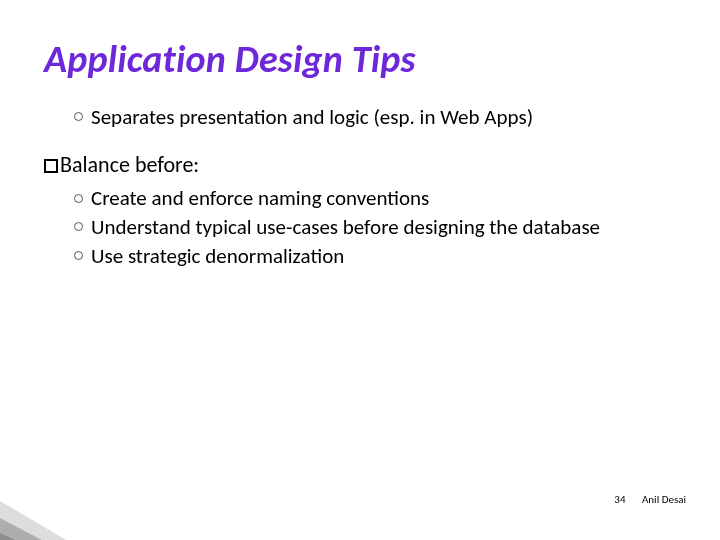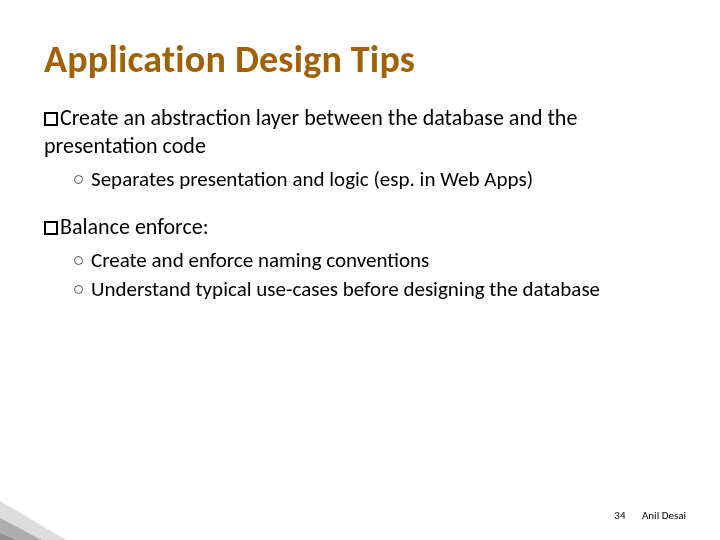--- a/index.html
+++ b/index.html
@@ -16,23 +16,24 @@
   .slide {
     position: relative;
     width: 720px;
     height: 540px;
     box-sizing: border-box;
     padding: 36px 44px 0 44px;
   }
   .title {
     font-size: 38px;
     font-weight: 700;
-    color: #a16207;
+    color: #6d28d9;
     margin: 0 0 22px 0;
     letter-spacing: 0.2px;
+    font-style: italic;
   }
   .content {
     font-size: 22px;
     line-height: 1.28;
   }
   .top-item {
     margin-bottom: 6px;
   }
   .top-item .square {
     display: inline-block;
@@ -64,21 +65,21 @@
     height: 7px;
     border: 1.5px solid #555;
     border-radius: 50%;
     margin-right: 8px;
     vertical-align: middle;
     position: relative;
     top: -2px;
   }
   .footer {
     position: absolute;
-    bottom: 18px;
+    bottom: 34px;
     right: 34px;
     font-size: 11px;
     color: #000;
   }
   .footer .pn {
     margin-right: 14px;
   }
   .corner {
     position: absolute;
     left: -80px;
@@ -90,33 +91,31 @@
 </style>
 </head>
 <body>
 
 <div class="slide">
 
   <h1 class="title">Application Design Tips</h1>
 
   <div class="content">
 
-    <div class="top-item">
-      <span class="square"></span><span class="top-text"><span>Create</span><span> an abstraction layer between the database and the presentation code</span></span>
-    </div>
     <div class="sub-list">
       <div class="sub-item"><span class="ring"></span><span>Separates presentation and logic (esp. in Web Apps)</span></div>
     </div>
 
     <div class="top-item">
-      <span class="square"></span><span class="top-text"><span>Balance</span><span> enforce:</span></span>
+      <span class="square"></span><span class="top-text"><span>Balance</span><span> before:</span></span>
     </div>
     <div class="sub-list">
       <div class="sub-item"><span class="ring"></span><span>Create and enforce naming conventions</span></div>
       <div class="sub-item"><span class="ring"></span><span>Understand typical use-cases before designing the database</span></div>
+      <div class="sub-item"><span class="ring"></span><span>Use strategic denormalization</span></div>
     </div>
 
   </div>
 
   <svg class="corner" viewBox="0 0 200 100">
     <polygon points="0,100 140,100 40,55" fill="#333"></polygon>
     <polygon points="0,100 160,100 55,45" fill="#777" opacity="0.7"></polygon>
     <polygon points="0,100 180,100 70,35" fill="#bbb" opacity="0.5"></polygon>
   </svg>
 

